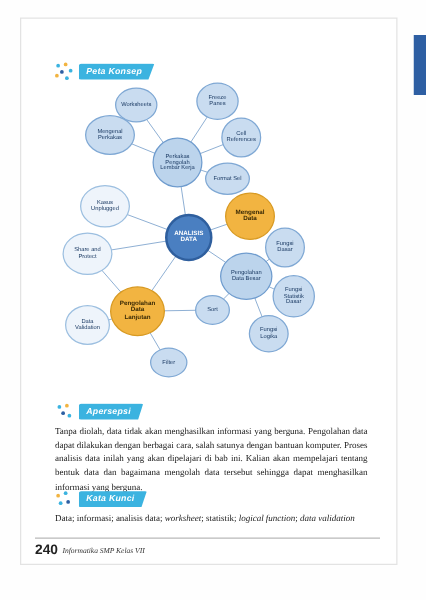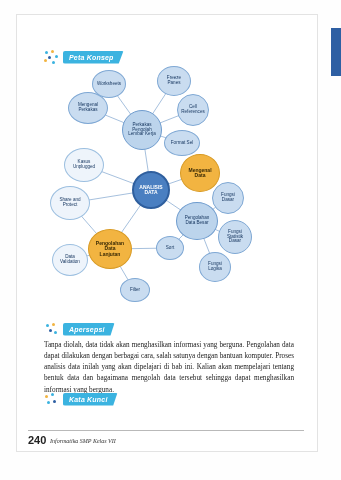--- a/index.html
+++ b/index.html
@@ -201,17 +201,20 @@
       <div class="dotgrid">
         <span class="dot" style="left:1px;top:3px;background:#f2b441;"></span>
         <span class="dot" style="left:7px;top:1px;background:#3bb3e0;"></span>
         <span class="dot" style="left:9px;top:8px;background:#2e5fa3;"></span>
         <span class="dot" style="left:3px;top:9px;background:#3bb3e0;"></span>
       </div>
     </div>
     <div class="sec-badge">Kata Kunci</div>
   </div>
 
+  <div class="kunci" style="left:44px;top:410px;width:250px;">
+    <span>Data; informasi; analisis data; </span><i>worksheet</i><span>; statistik; </span><i>logical function</i><span>; </span><i>data validation</i>
+  </div>
 
   <div class="rule"></div>
   <div class="folio">240</div>
   <div class="folio-sub">Informatika SMP Kelas VII</div>
 </div>
 
 </body></html>

